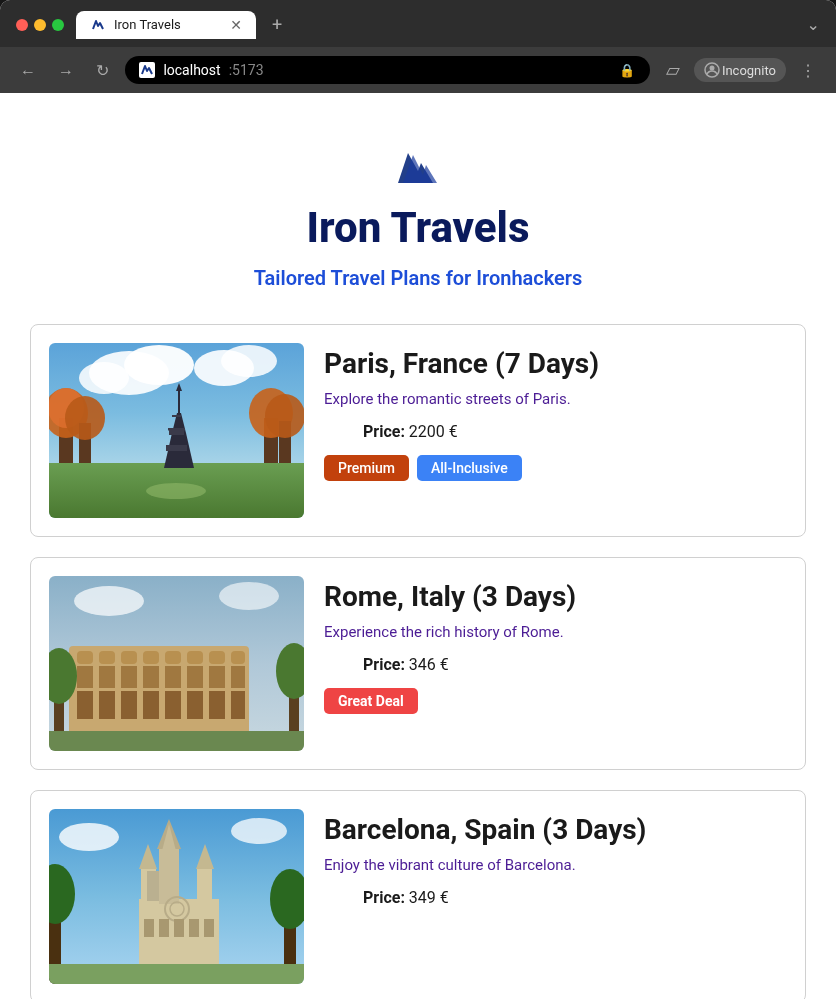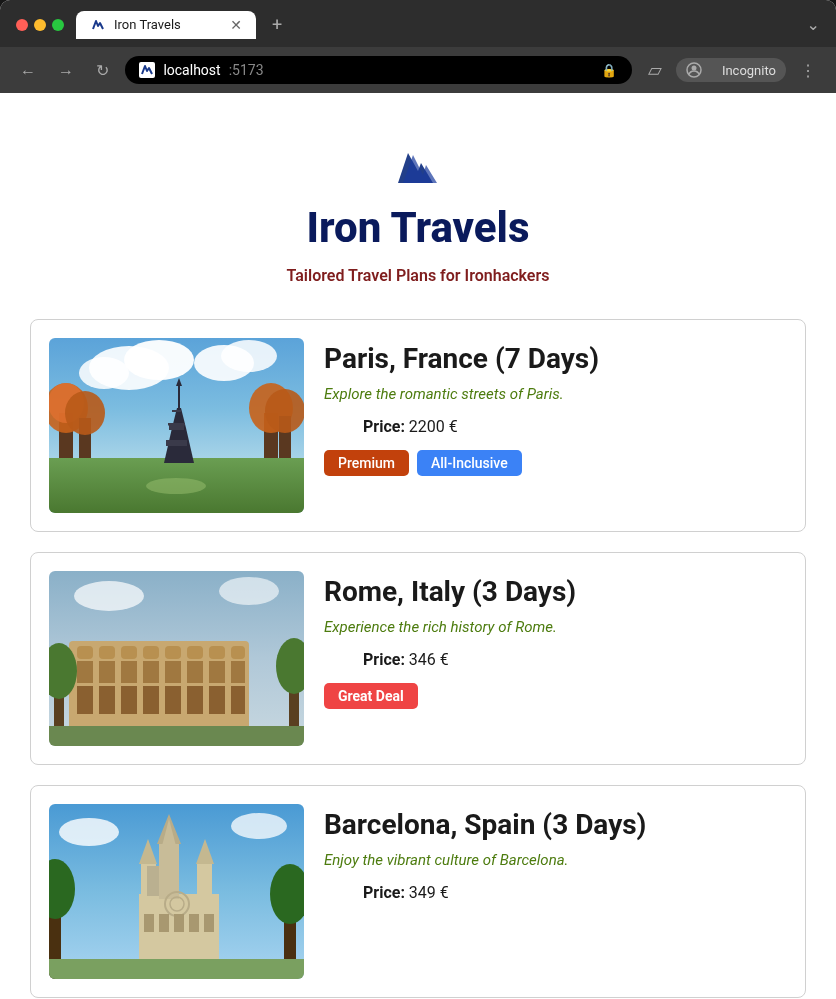--- a/index.html
+++ b/index.html
@@ -127,21 +127,21 @@
 
     .nav-right-controls {
       display: flex;
       align-items: center;
       gap: 8px;
     }
 
     .incognito-badge {
       display: flex;
       align-items: center;
-      gap: 20px;
+      gap: 2px;
       background: #555;
       border-radius: 16px;
       padding: 4px 10px;
       font-size: 13px;
       color: #ddd;
       justify-content: space-between;
     }
 
     
     .page-content {
@@ -159,23 +159,23 @@
     }
 
     .app-title {
       font-size: 42px;
       font-weight: 800;
       color: #0a1a5c;
       margin-bottom: 14px;
     }
 
     .app-subtitle {
-      font-size: 16px;
+      font-size: 20px;
       font-weight: 600;
-      color: #7f1d1d;
+      color: #1d4ed8;
     }
 
     
     .travel-list {
       display: flex;
       flex-direction: column;
       gap: 20px;
       margin-top: 10px;
     }
 
@@ -196,22 +196,21 @@
 
     .card-title {
       font-size: 28px;
       font-weight: 700;
       color: #1a1a1a;
       margin-bottom: 10px;
     }
 
     .card-description {
       font-size: 15px;
-      color: #4d7c0f;
-      font-style: italic;
+      color: #4c1d95;
       margin-bottom: 14px;
     }
 
     .card-price {
       font-size: 16px;
       color: #1a1a1a;
       margin-bottom: 14px;
     }
 
     .card-price .price-label {

